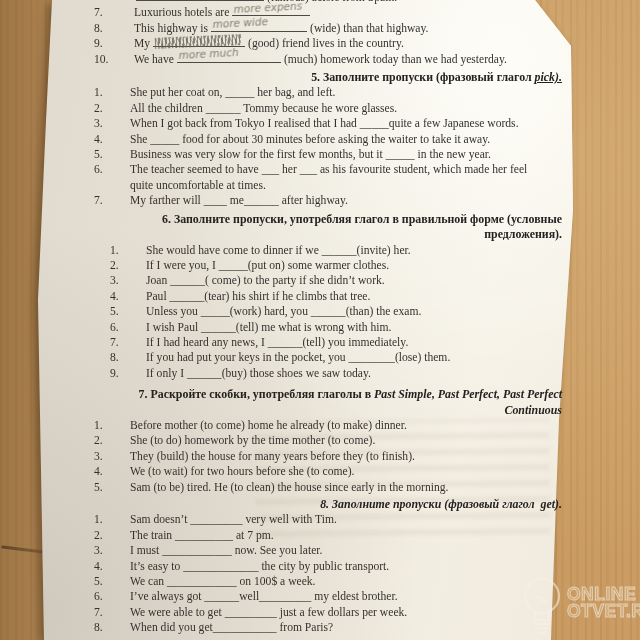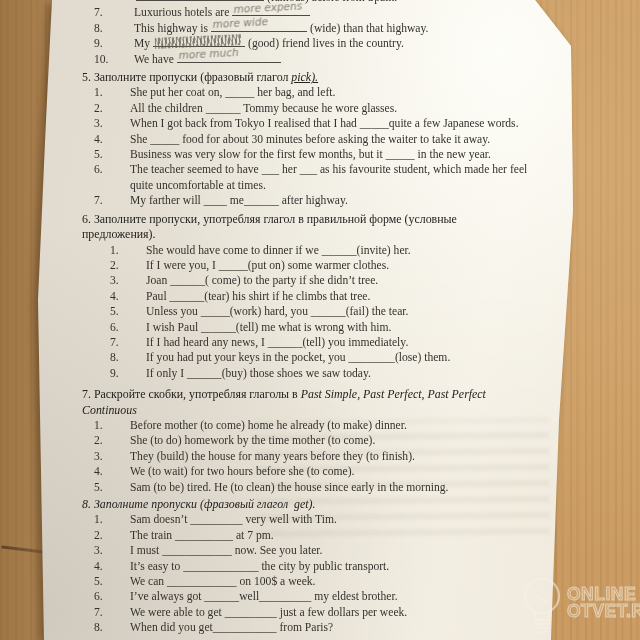--- a/index.html
+++ b/index.html
@@ -37,21 +37,21 @@
   .content{
     position:absolute;left:82px;top:-10px;width:480px;
     font-size:11.6px;line-height:15.4px;color:#34322e;
   }
   .row{display:flex;align-items:baseline;}
   .num{flex:0 0 19px;}
   .num-w{flex:0 0 23px;}
   .txt{flex:1;white-space:pre-wrap;margin-left:17px;}
   .indent6{margin-left:28px;}
   .indent-top{margin-left:12px;}
-  .hdr{font-weight:normal;color:#232220;white-space:pre-wrap;font-size:11.9px;}
+  .hdr{font-weight:bold;color:#232220;white-space:pre-wrap;font-size:11.9px;text-align:right;}
   .mt2{margin-top:2px;} .mt3{margin-top:3px;} .mt6{margin-top:6px;}
   .em-u{font-style:italic;text-decoration:underline;}
   .em-i{font-style:italic;}
   .blank{
     display:inline-block;position:relative;height:10px;
     border-bottom:1px solid #4c4a45;vertical-align:baseline;margin:0 3px;
   }
   .hand{
     position:absolute;left:2px;bottom:-2px;
     font-family:"DejaVu Sans",sans-serif;font-style:italic;font-size:10.5px;
@@ -99,21 +99,21 @@
   <div class="row indent-top">
     <span class="num-w">8.</span>
     <span class="txt"><span>This highway is</span><span class="blank" style="width:96px"><span class="hand">more wide</span></span><span>(wide) than that highway.</span></span>
   </div>
   <div class="row indent-top">
     <span class="num-w">9.</span>
     <span class="txt"><span>My</span><span class="blank" style="width:92px"><span class="scribble"></span></span><span>(good) friend lives in the country.</span></span>
   </div>
   <div class="row indent-top">
     <span class="num-w">10.</span>
-    <span class="txt"><span>We have</span><span class="blank" style="width:104px"><span class="hand">more much</span></span></span>
+    <span class="txt"><span>We have</span><span class="blank" style="width:104px"><span class="hand">more much</span></span><span>(much) homework today than we had yesterday.</span></span>
   </div>
 
   <div class="hdr mt3"><span>5. Заполните пропуски (фразовый глагол </span><span class="em-u">pick).</span></div>
   <div class="row indent-top">
       <span class="num">1.</span>
       <span class="txt">She put her coat on, _____ her bag, and left.</span>
     </div>
   <div class="row indent-top">
       <span class="num">2.</span>
       <span class="txt">All the children ______ Tommy because he wore glasses.</span>
@@ -145,29 +145,29 @@
   <div class="row indent6">
       <span class="num">1.</span>
       <span class="txt">She would have come to dinner if we ______(invite) her.</span>
     </div>
   <div class="row indent6">
       <span class="num">2.</span>
       <span class="txt">If I were you, I _____(put on) some warmer clothes.</span>
     </div>
   <div class="row indent6">
       <span class="num">3.</span>
-      <span class="txt">Joan ______( come) to the party if she didn’t tree.</span>
+      <span class="txt">Joan ______( come) to the party if she didn’t work.</span>
     </div>
   <div class="row indent6">
       <span class="num">4.</span>
       <span class="txt">Paul ______(tear) his shirt if he climbs that tree.</span>
     </div>
   <div class="row indent6">
       <span class="num">5.</span>
-      <span class="txt">Unless you _____(work) hard, you ______(fail) the tear.</span>
+      <span class="txt">Unless you _____(work) hard, you ______(than) the exam.</span>
     </div>
   <div class="row indent6">
       <span class="num">6.</span>
       <span class="txt">I wish Paul ______(tell) me what is wrong with him.</span>
     </div>
   <div class="row indent6">
       <span class="num">7.</span>
       <span class="txt">If I had heard any news, I ______(tell) you immediately.</span>
     </div>
   <div class="row indent6">

